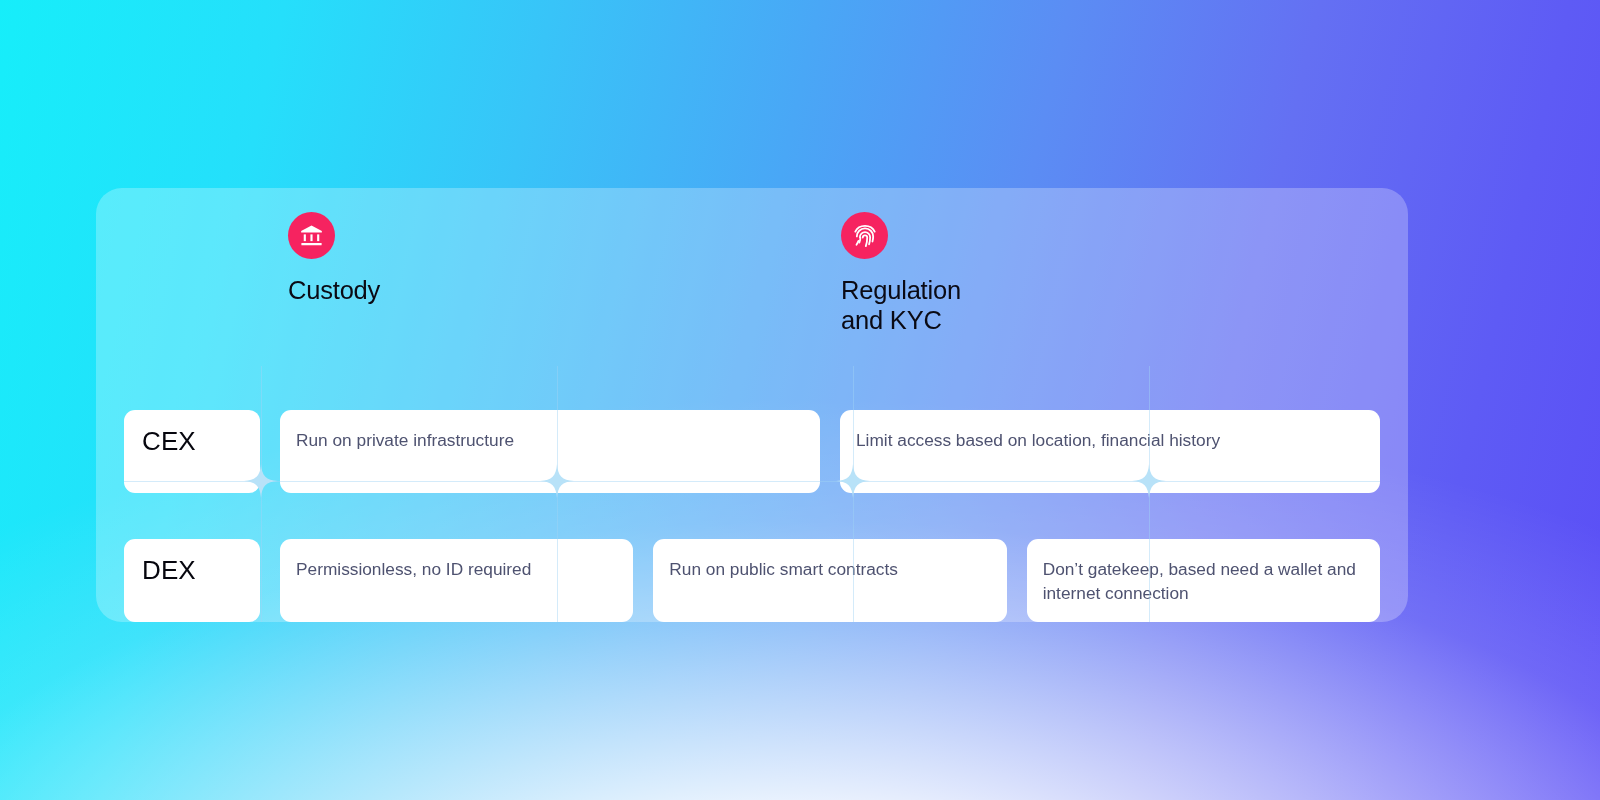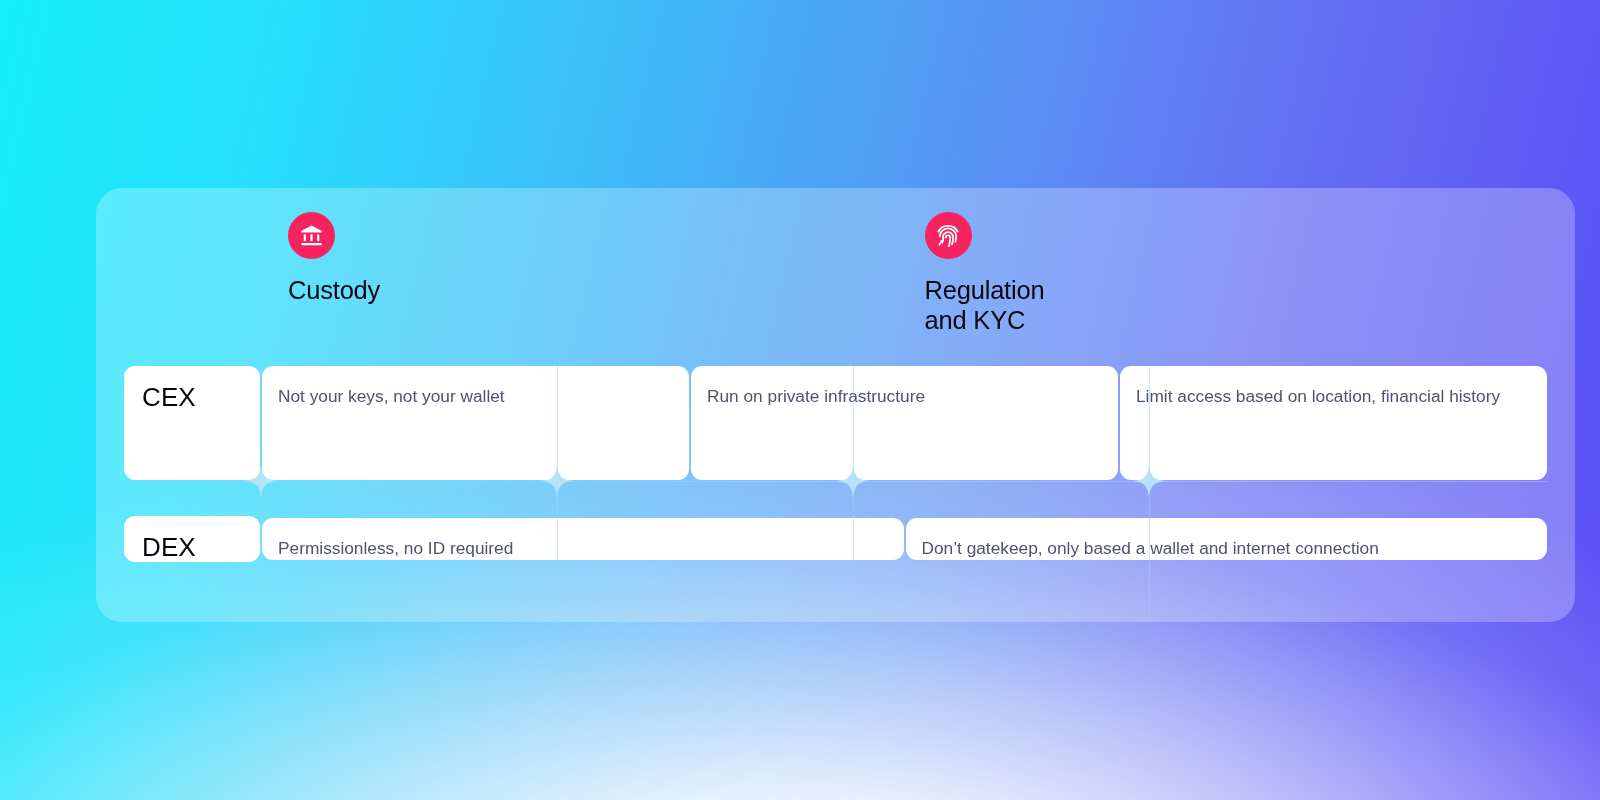--- a/index.html
+++ b/index.html
@@ -22,21 +22,21 @@
     background:
       radial-gradient(125% 110% at 50% 118%, #ffffff 0%, rgba(255,255,255,0.92) 14%, rgba(255,255,255,0.55) 30%, rgba(255,255,255,0.12) 48%, rgba(255,255,255,0) 62%),
       linear-gradient(103deg, #16EEFA 0%, #25DFFB 16%, #38C4F8 31%, #49A7F6 46%, #5B8DF4 60%, #6470F3 74%, #5E5BF5 88%, #5A4DF6 100%);
   }
 
   
   #comparison-panel {
     position: absolute;
     left: 96px;
     top: 188px;
-    width: 1479px;
+    width: 1312px;
     height: 434px;
     border-radius: 26px;
     background: rgba(255,255,255,0.26);
     box-sizing: border-box;
     padding-left: 43px;
   }
 
   
   #header-row {
     position: absolute;
@@ -81,24 +81,25 @@
     left: 28px;
     top: 178px;
     right: 28px;
     bottom: 0px;
     display: flex;
     flex-direction: column;
     gap: 2px;
   }
   .grid-row {
     display: flex;
-    gap: 2px;
+    gap: 20px;
+    margin-top: 44px;
   }
   .grid-row.row-cex { height: 114px; }
-  .grid-row.row-dex { height: 114px; align-items: center; }
+  .grid-row.row-dex { height: 114px; }
 
   .cell {
     background: #ffffff;
     border-radius: 11px;
     box-sizing: border-box;
     overflow: hidden;
   }
   .cell-rowlabel {
     width: 136px;
     flex: 0 0 136px;
@@ -168,29 +169,29 @@
 and KYC</div>
     </div>
 
 
   </div>
 
   <div id="cell-grid">
 
     <div class="grid-row row-cex">
       <div class="cell cell-rowlabel">CEX</div>
-      <div class="cell cell-body">Not your keys, not your wallet</div>
       <div class="cell cell-body">Run on private infrastructure</div>
       <div class="cell cell-body">Limit access based on location, financial history</div>
     </div>
 
     <div class="grid-row row-dex">
       <div class="cell cell-rowlabel">DEX</div>
       <div class="cell cell-body">Permissionless, no ID required</div>
-      <div class="cell cell-body">Don’t gatekeep, only based a wallet and internet connection</div>
+      <div class="cell cell-body">Run on public smart contracts</div>
+      <div class="cell cell-body">Don’t gatekeep, based need a wallet and internet connection</div>
     </div>
   </div>
 
   <div id="sparkle-layer">
       <div class="guide-h" style="left: 28px; right: 28px; top: 293px;"></div>
       <div class="guide-v" style="left: 165px; top: 178px; height: 256px;"></div>
       <div class="sparkle" style="left: 165px; top: 293px;"><svg width="34" height="34" viewBox="0 0 34 34">
           <path d="M17 0 C17.9 12.0 22.0 16.1 34 17 C22.0 17.9 17.9 22.0 17 34 C16.1 22.0 12.0 17.9 0 17 C12.0 16.1 16.1 12.0 17 0 Z" fill="#B8E2F8"></path>
         </svg></div>
       <div class="guide-v" style="left: 461px; top: 178px; height: 256px;"></div>

